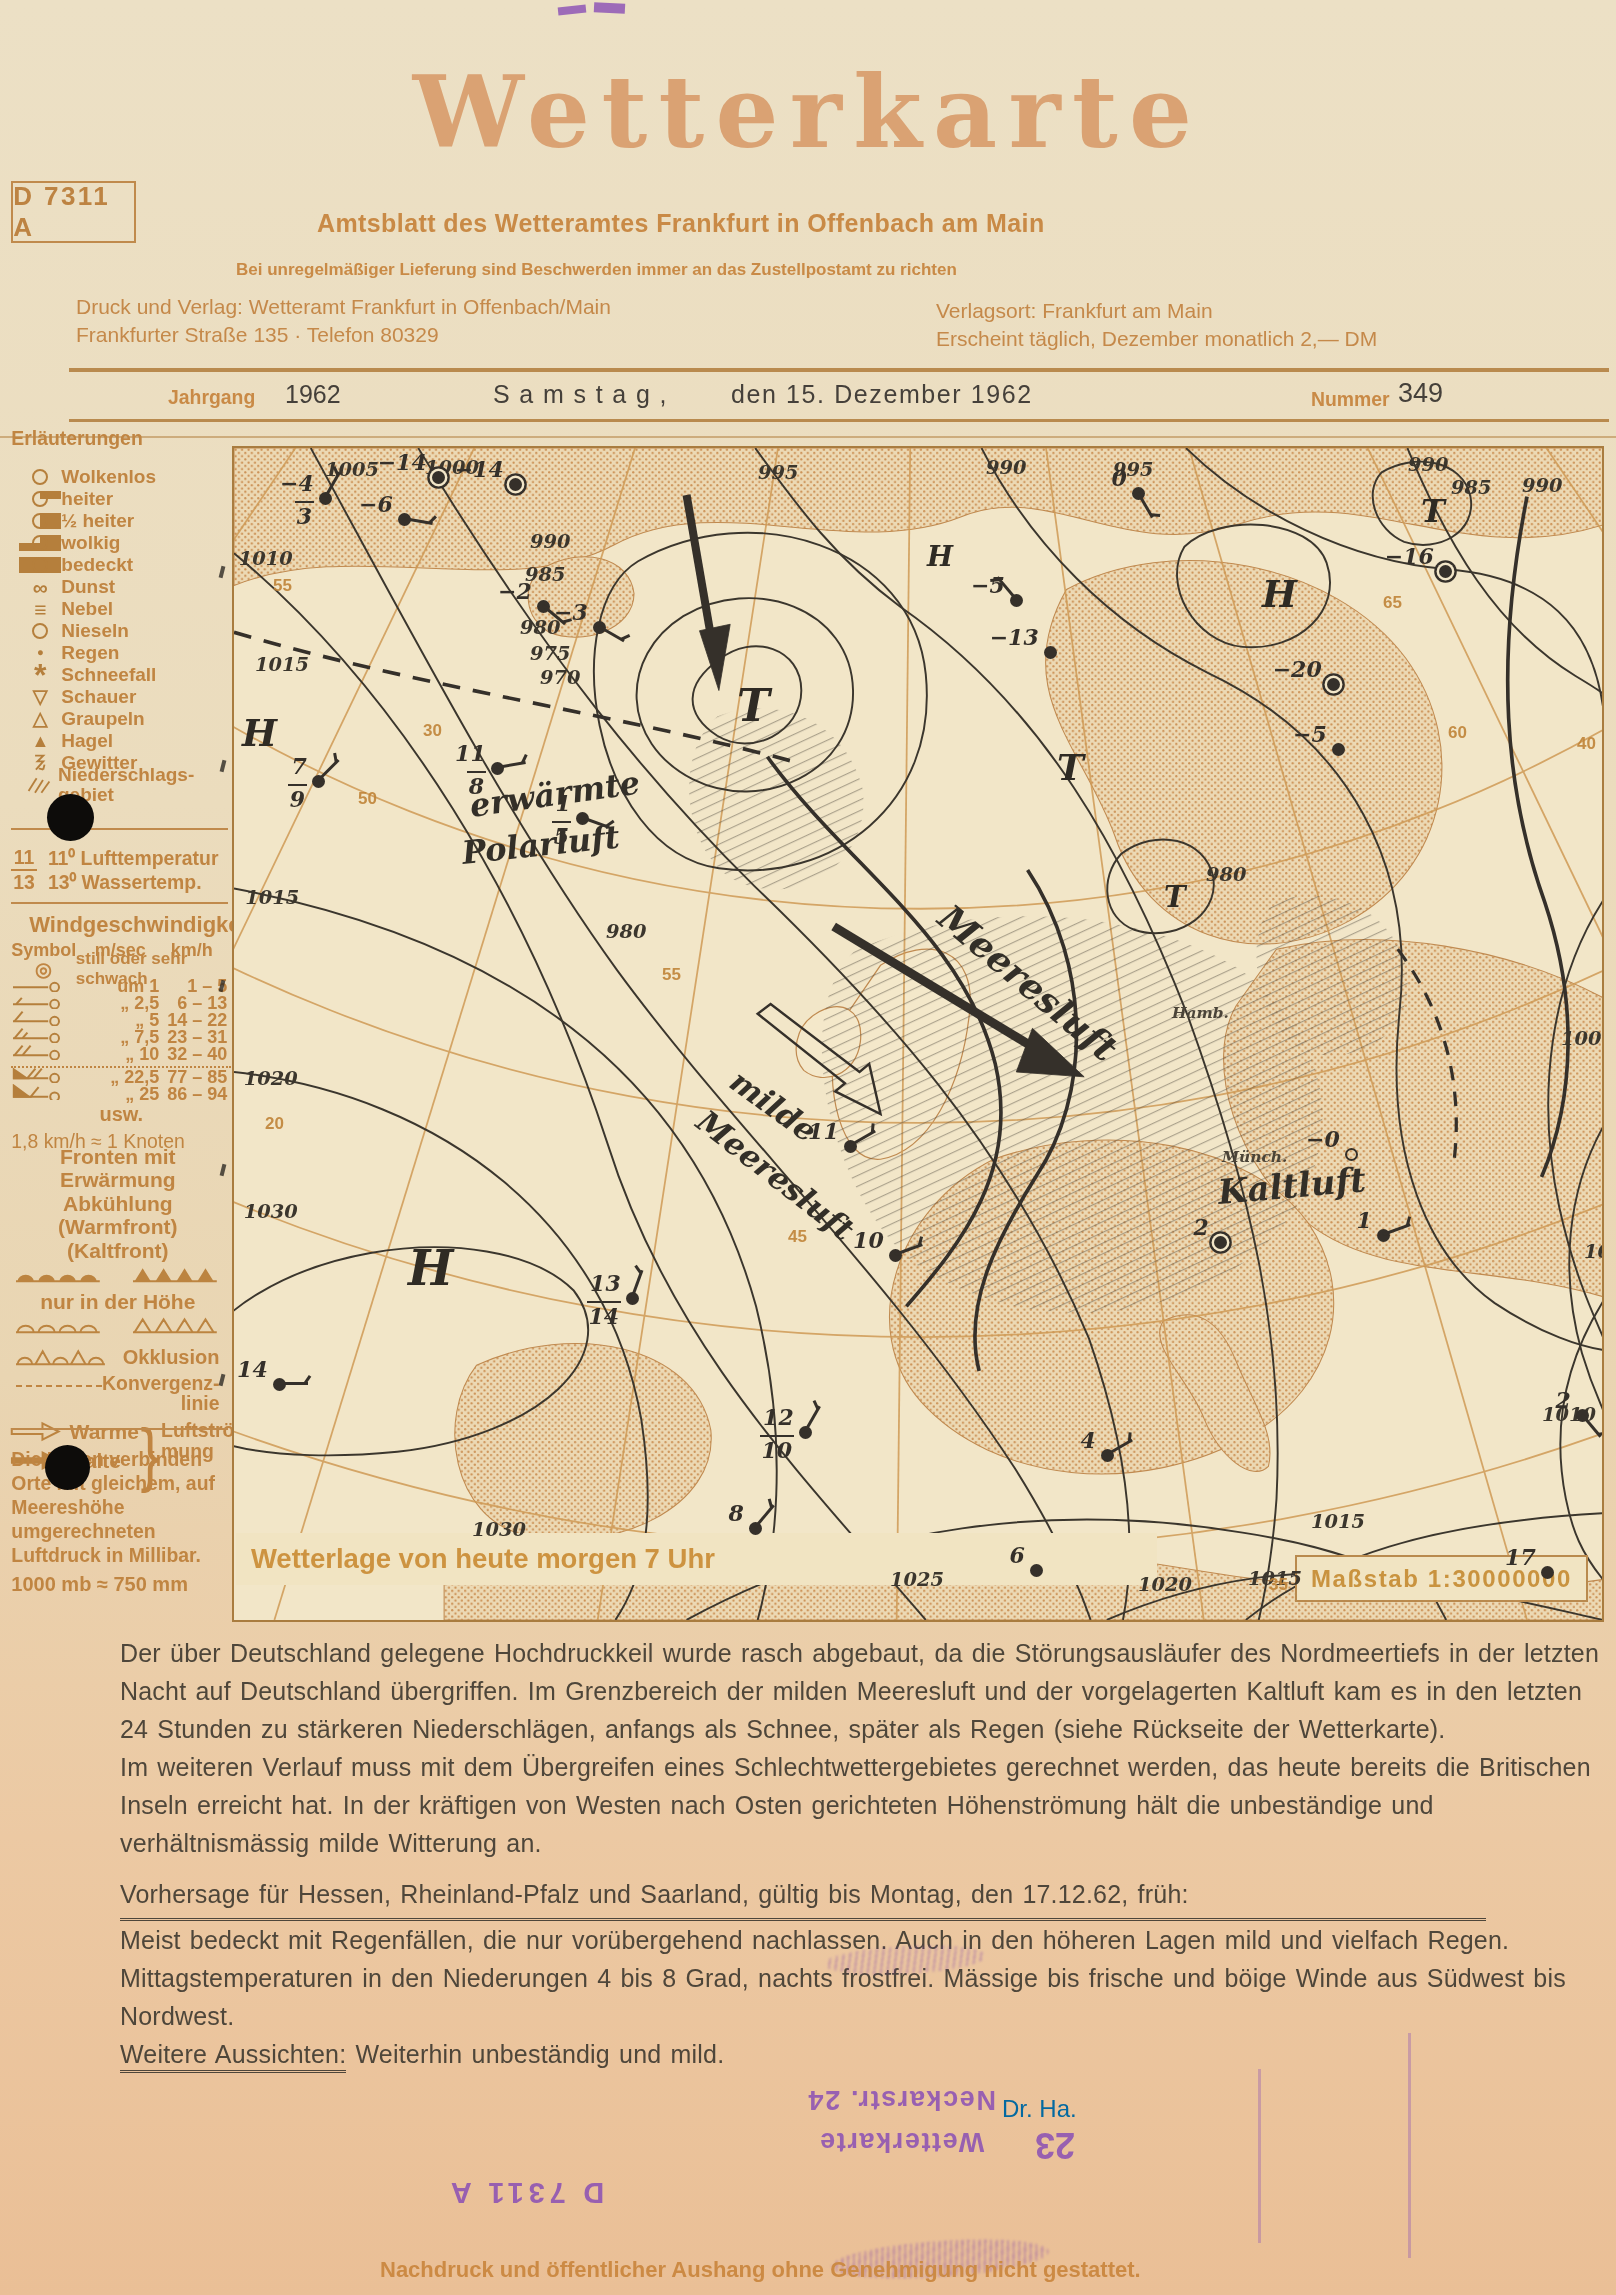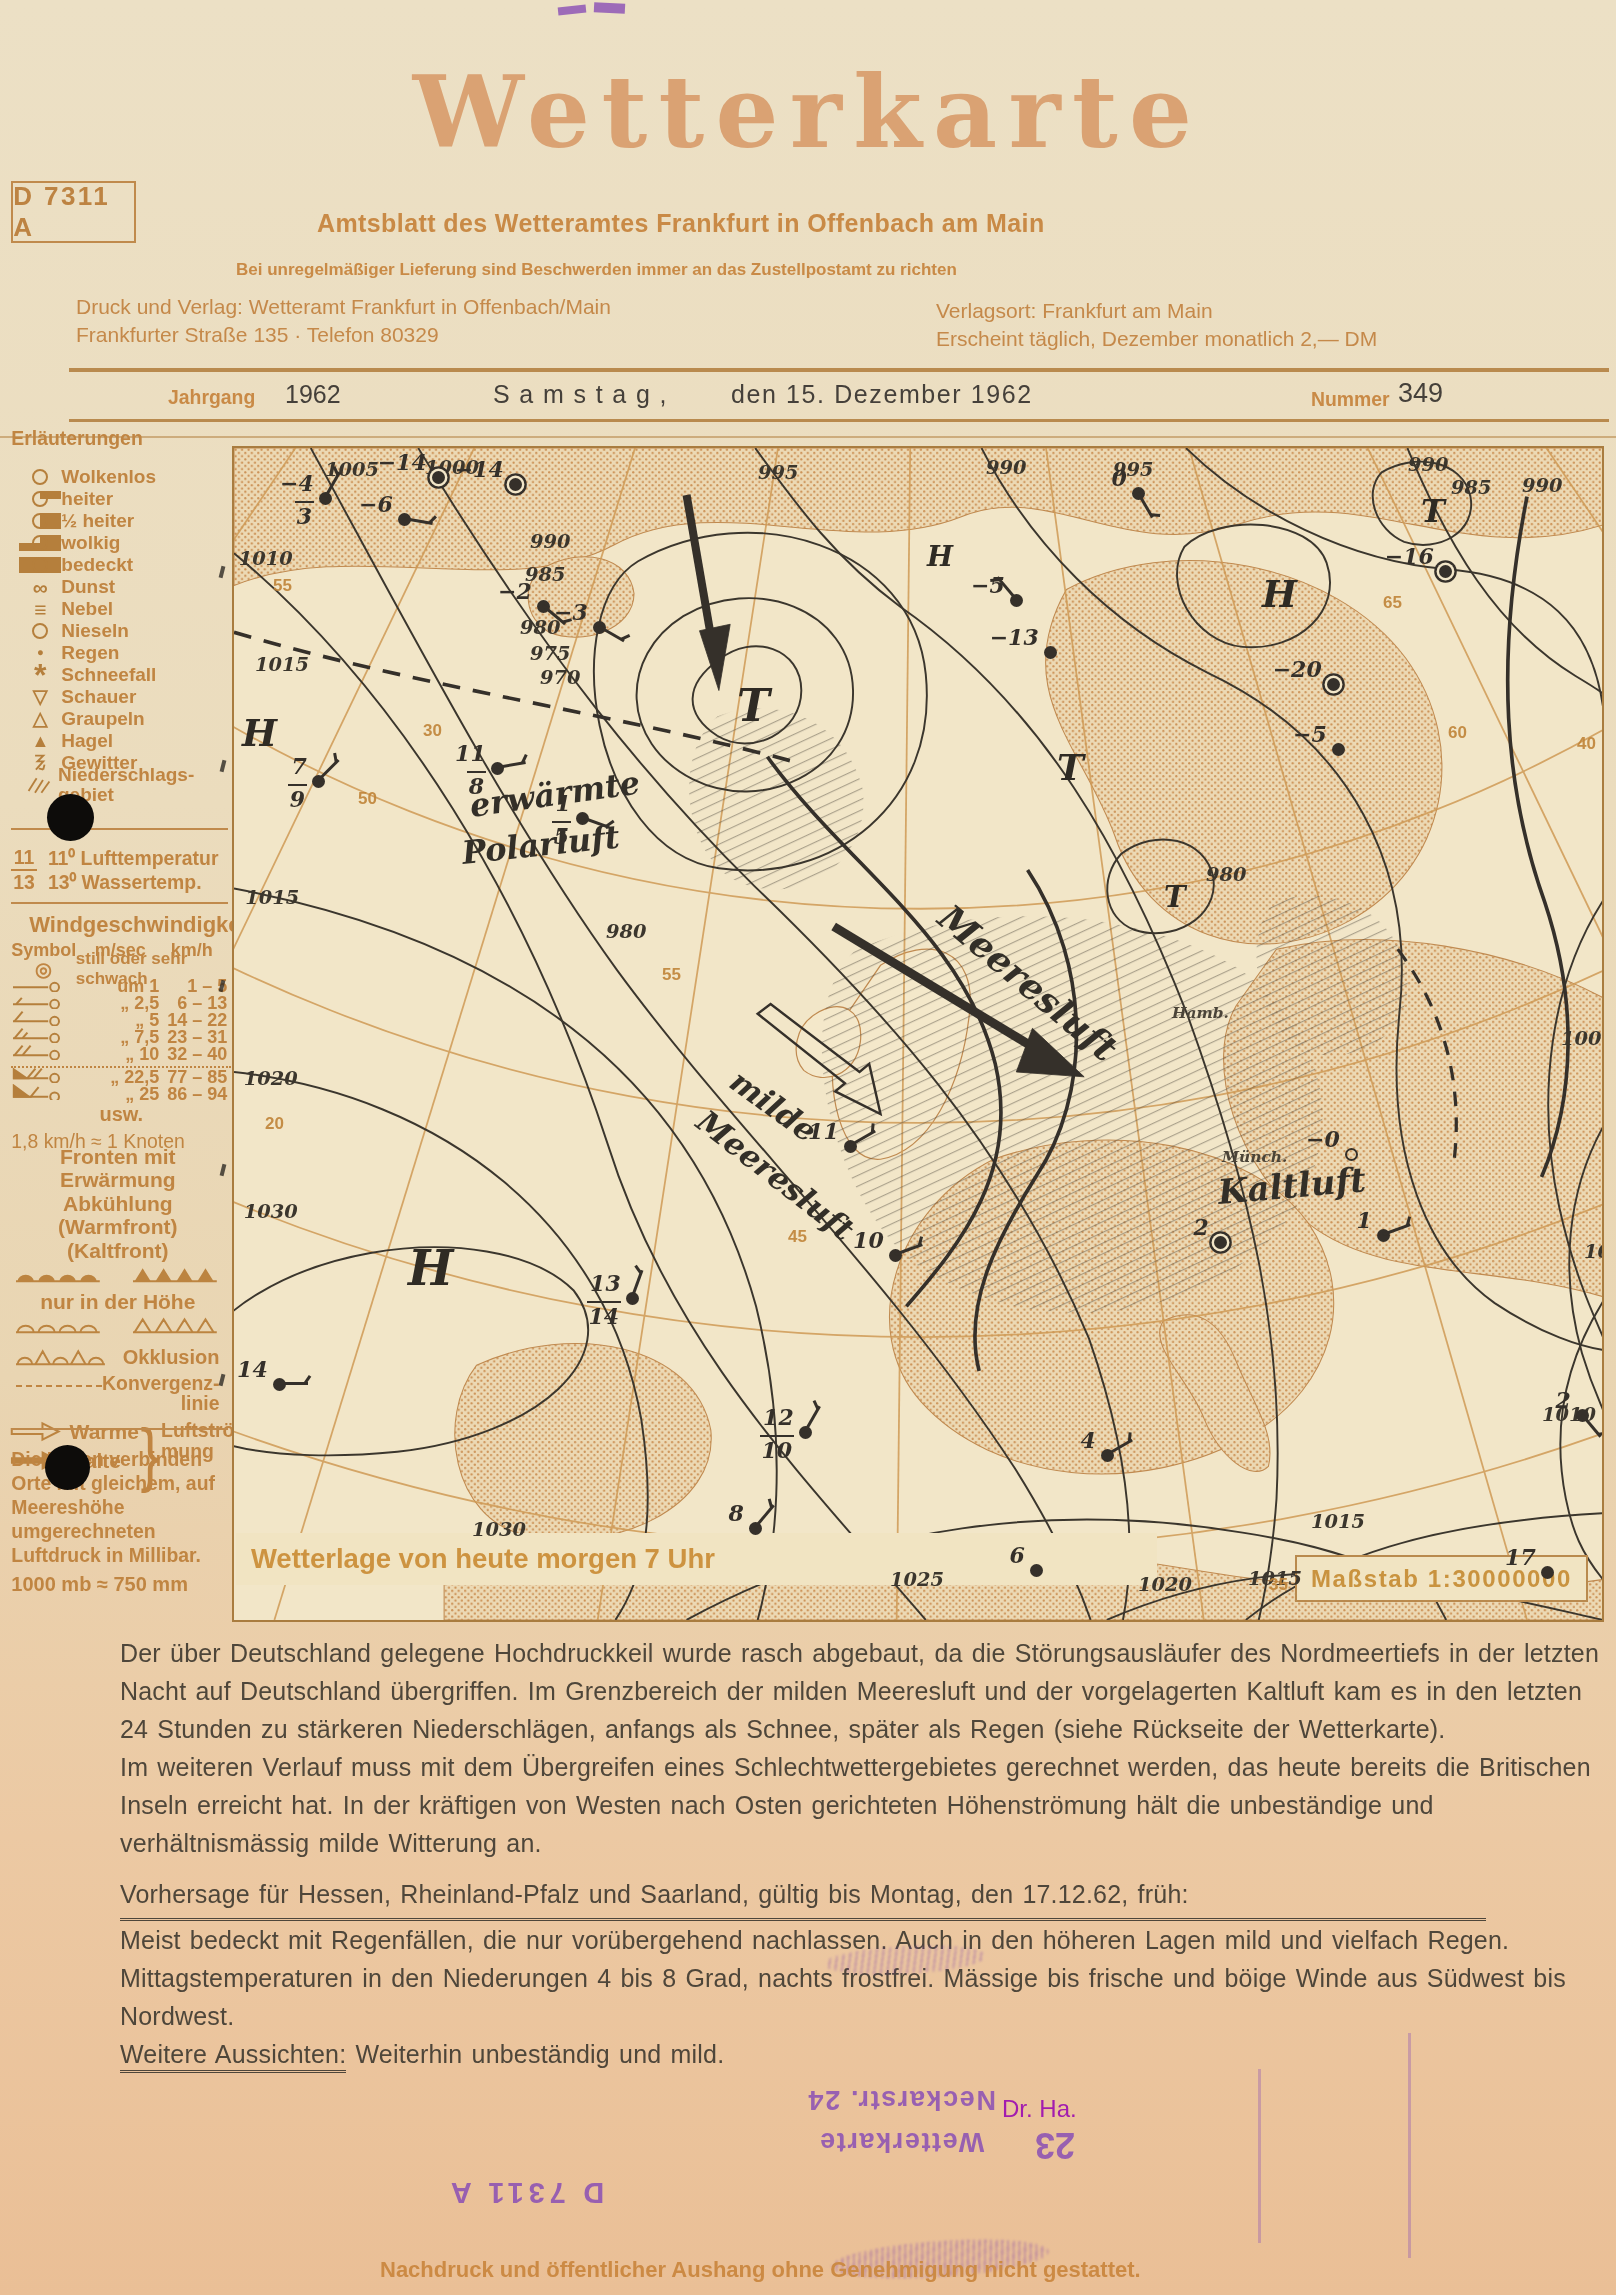--- a/index.html
+++ b/index.html
@@ -116,21 +116,21 @@
         font-weight:bold;font-size:24px;color:#c9933f;letter-spacing:1.6px;}
   
   #bodytext{left:120px;top:1634px;width:1491px;color:#4e463a;font-size:25px;line-height:38px;
             letter-spacing:0.2px;word-spacing:2px;}
   #bodytext p{margin:0 0 0 0;}
   #p2{margin-top:11.3px;}
   #forecast-heading{margin-top:13px;display:block;border-bottom:3.2px double #4e463a;padding-bottom:4.8px;width:1366px;}
   #forecast-text{margin-top:4.8px;}
   #outlook{margin-top:18px;}
   #outlook-label{border-bottom:3.2px double #4e463a;padding-bottom:2.4px;}
-  #signature{left:1002px;top:2095px;font-size:24px;color:#a21caf;}
+  #signature{left:1002px;top:2095px;font-size:24px;color:#0369a1;}
   
   .stamp{position:absolute;color:#8a4fb5;font-weight:bold;transform:rotate(180deg);opacity:.85;white-space:nowrap;}
   #stamp-addr{left:807px;top:2079px;font-size:27px;line-height:42px;letter-spacing:1.6px;text-align:center;}
   #stamp-23{left:1035px;top:2124px;font-size:36px;}
   #stamp-code{left:446px;top:2176px;font-size:29px;letter-spacing:4.8px;}
   .pstreak{position:absolute;width:3.2px;background:#8a4fb5;opacity:.35;}
   #scribble1{position:absolute;left:824px;top:1946px;width:162px;height:27.5px;opacity:.45;
      background:repeating-linear-gradient(100deg,rgba(122,58,168,.65) 0 2.4px,transparent 2.4px 6.5px);
      border-radius:50%;transform:rotate(-3deg);filter:blur(0.8px);}
   #scribble2{position:absolute;left:831px;top:2241px;width:218px;height:36px;opacity:.55;

